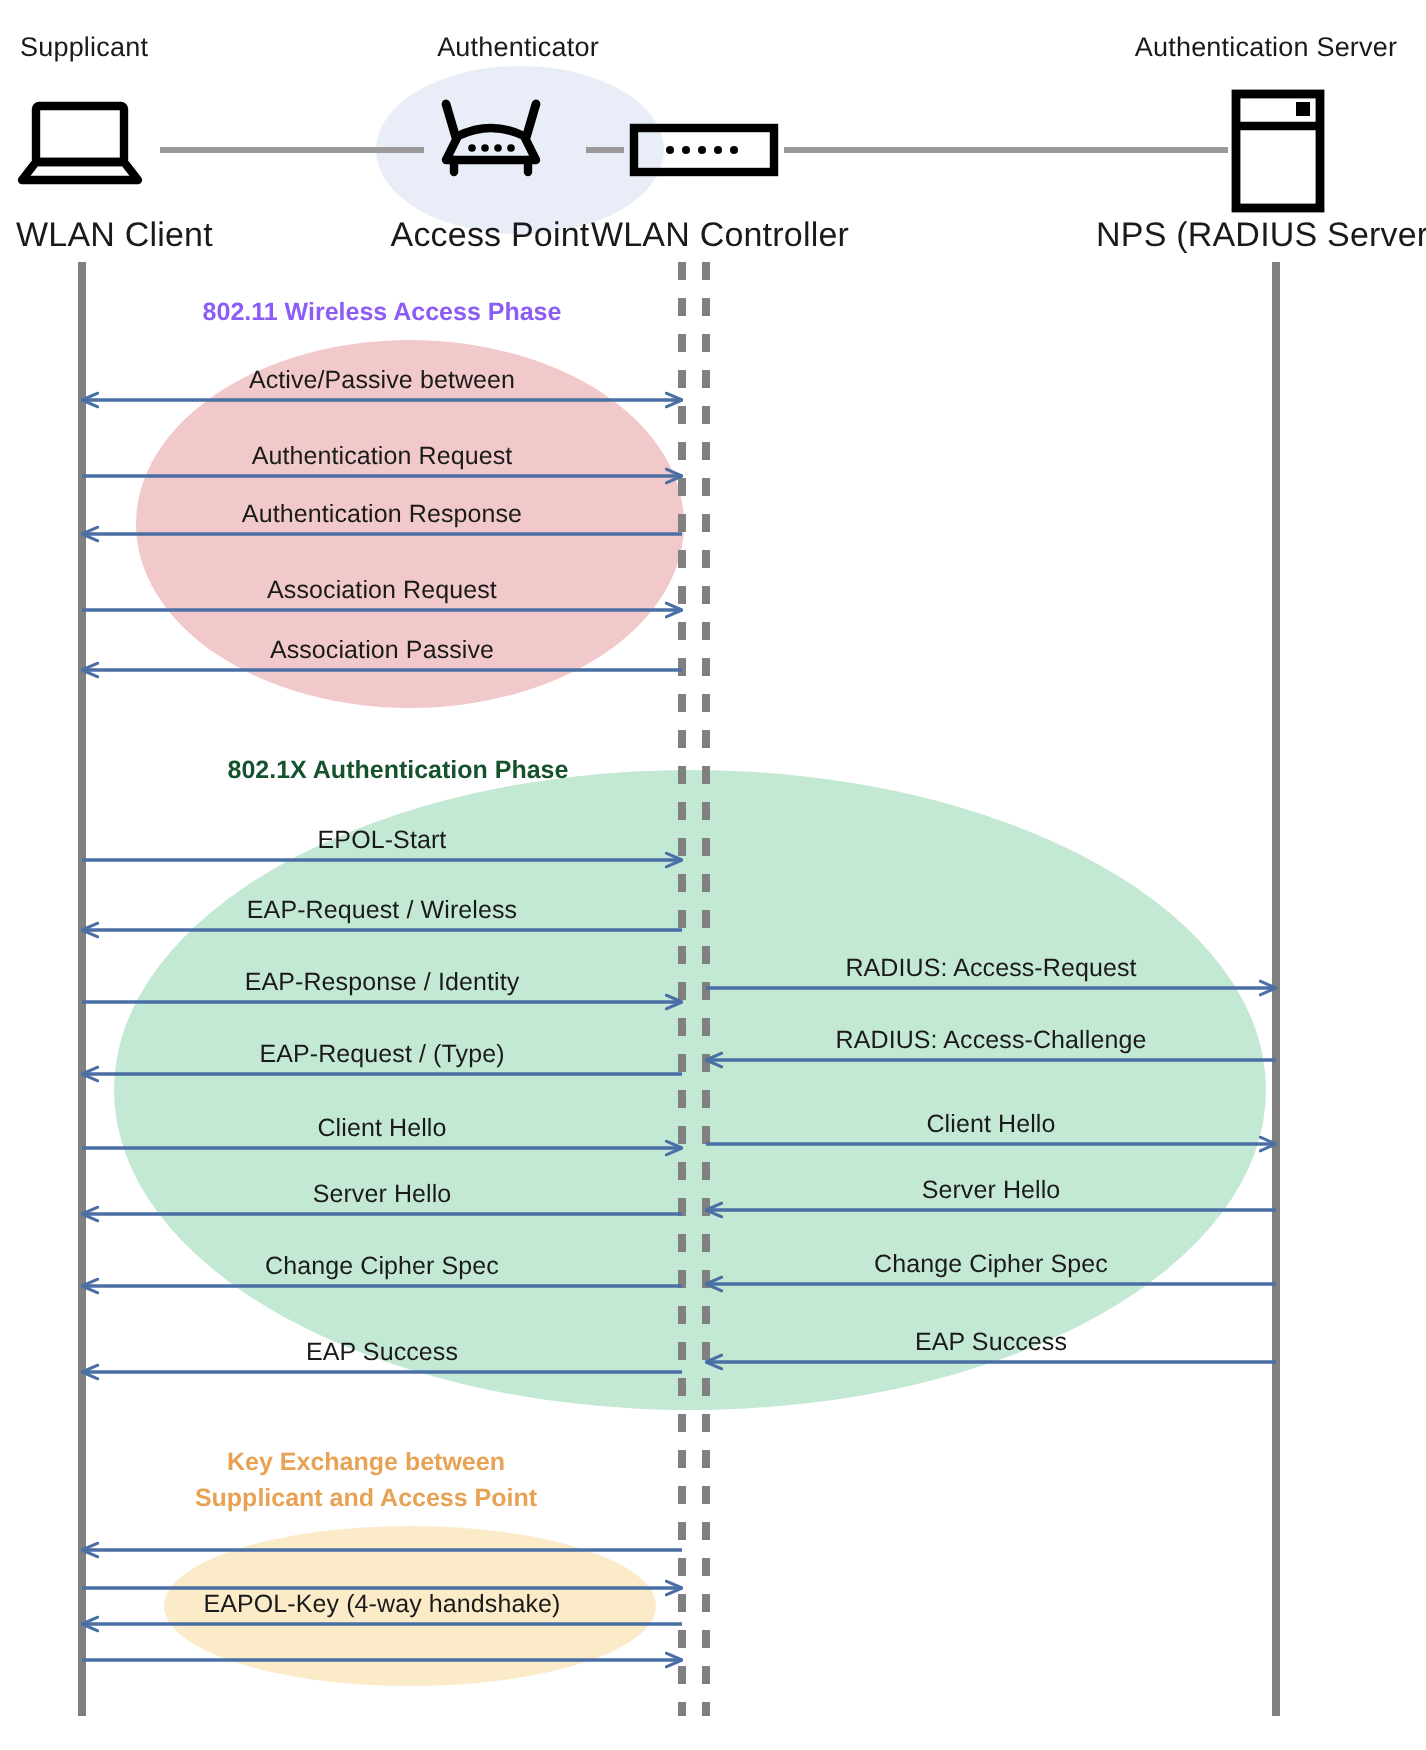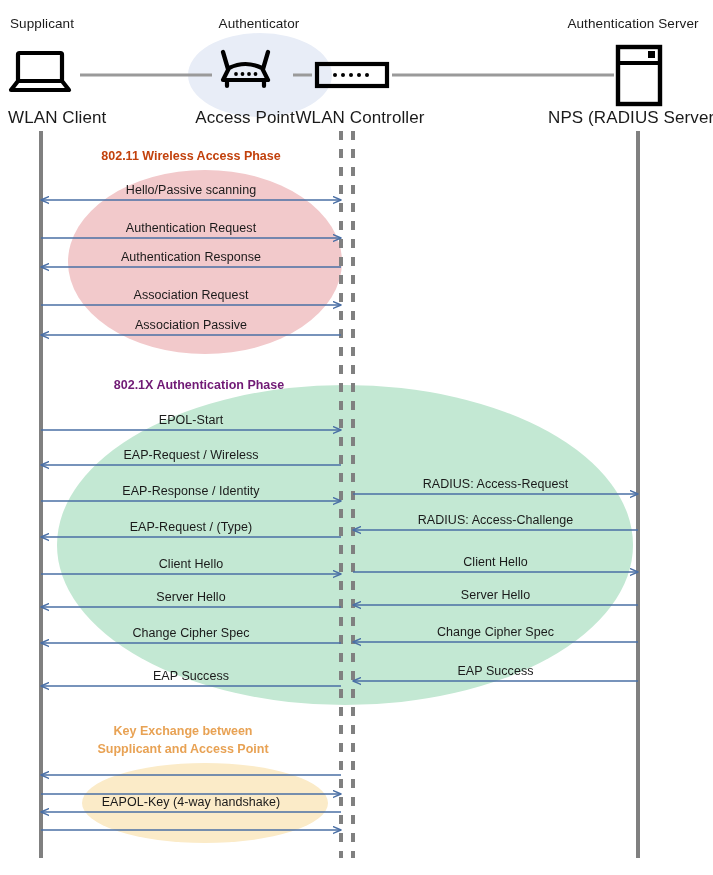--- a/index.html
+++ b/index.html
@@ -155,29 +155,29 @@
 
   <div class="hdr-title" style="left:10px; top:16px;">Supplicant</div>
   <div class="hdr-title" style="left:259px; top:16px; transform:translateX(-50%);">Authenticator</div>
   <div class="hdr-title" style="left:633px; top:16px; transform:translateX(-50%);">Authentication Server</div>
 
   <div class="node-label" style="left:8px; top:108px;">WLAN Client</div>
   <div class="node-label" style="left:245px; top:108px; transform:translateX(-50%);">Access Point</div>
   <div class="node-label" style="left:360px; top:108px; transform:translateX(-50%);">WLAN Controller</div>
   <div class="node-label" style="left:634px; top:108px; transform:translateX(-50%);">NPS (RADIUS Server)</div>
 
-  <div class="phase-label" style="left:191px; top:147px; transform:translateX(-50%); color:#c2410c;">802.11 Wireless Access Phase</div>
-  <div class="phase-label" style="left:199px; top:376px; transform:translateX(-50%); color:#701a75;">802.1X Authentication Phase</div>
+  <div class="phase-label" style="left:191px; top:147px; transform:translateX(-50%); color:#8b5cf6;">802.11 Wireless Access Phase</div>
+  <div class="phase-label" style="left:199px; top:376px; transform:translateX(-50%); color:#14532d;">802.1X Authentication Phase</div>
   <div class="phase-label" style="left:183px; top:722px; transform:translateX(-50%); color:#E8A254;">
     <div>Key Exchange between</div>
     <div>Supplicant and Access Point</div>
   </div>
 
   <div id="labels-left">
-      <div class="msg-label" style="left: 191px; top: 183px; transform: translateX(-50%);">Hello/Passive scanning</div>
+      <div class="msg-label" style="left: 191px; top: 183px; transform: translateX(-50%);">Active/Passive between</div>
       <div class="msg-label" style="left: 191px; top: 221px; transform: translateX(-50%);">Authentication Request</div>
       <div class="msg-label" style="left: 191px; top: 250px; transform: translateX(-50%);">Authentication Response</div>
       <div class="msg-label" style="left: 191px; top: 288px; transform: translateX(-50%);">Association Request</div>
       <div class="msg-label" style="left: 191px; top: 318px; transform: translateX(-50%);">Association Passive</div>
       <div class="msg-label" style="left: 191px; top: 413px; transform: translateX(-50%);">EPOL-Start</div>
       <div class="msg-label" style="left: 191px; top: 448px; transform: translateX(-50%);">EAP-Request / Wireless</div>
       <div class="msg-label" style="left: 191px; top: 484px; transform: translateX(-50%);">EAP-Response / Identity</div>
       <div class="msg-label" style="left: 191px; top: 520px; transform: translateX(-50%);">EAP-Request / (Type)</div>
       <div class="msg-label" style="left: 191px; top: 557px; transform: translateX(-50%);">Client Hello</div>
       <div class="msg-label" style="left: 191px; top: 590px; transform: translateX(-50%);">Server Hello</div>

